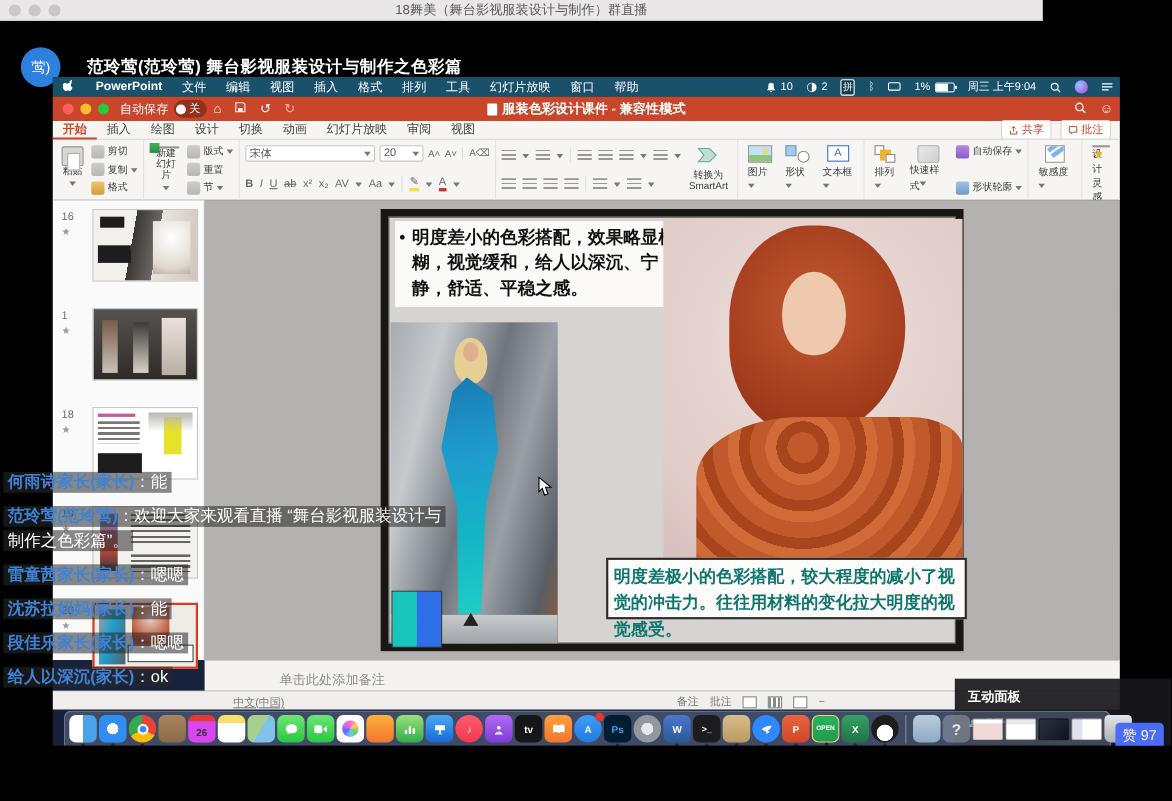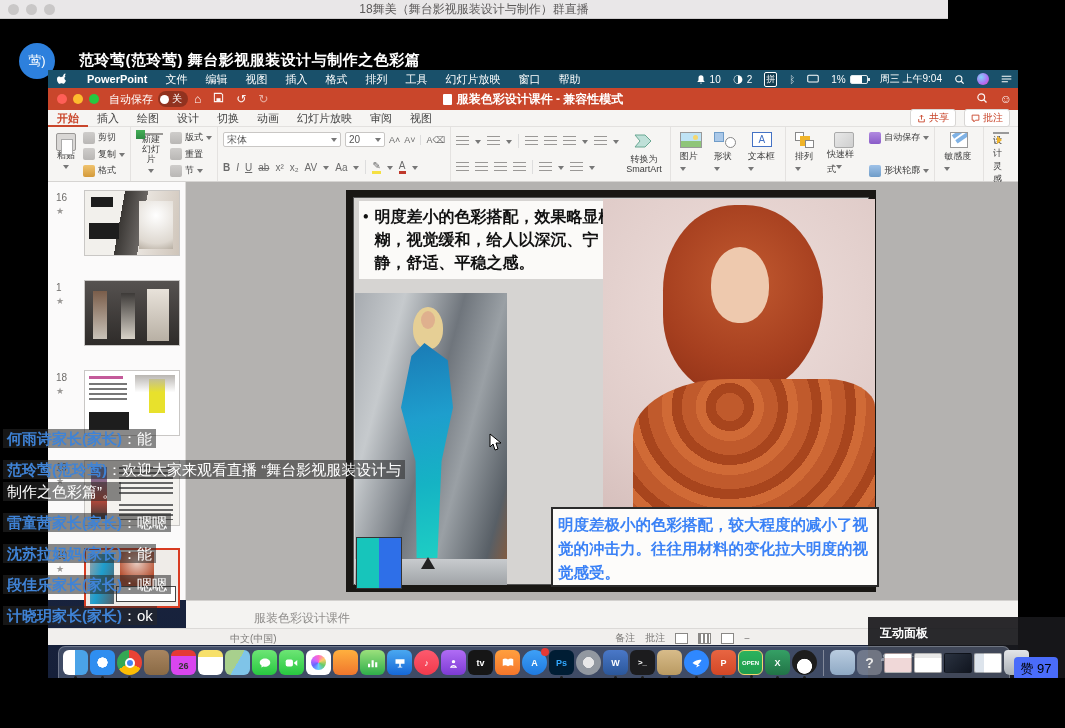--- a/index.html
+++ b/index.html
@@ -99,31 +99,31 @@
   #photoL { position:absolute; left:2px; top:96px; width:152px; height:292px; background:linear-gradient(105deg,#a7abb0 0%,#c6cacd 22%,#6f757c 48%,#9aa0a5 66%,#585f66 88%,#8e5a35 100%); overflow:hidden; }
   #photoL .hair { position:absolute; left:58px; top:14px; width:30px; height:42px; border-radius:50% 50% 45% 45%; background:#e6cf95; }
   #photoL .face { position:absolute; left:66px; top:18px; width:14px; height:18px; border-radius:50%; background:#dfb08e; }
   #photoL .dress { position:absolute; left:46px; top:50px; width:52px; height:215px; background:linear-gradient(170deg,#1a7ab5 0%,#1e9ecd 35%,#15b3c4 65%,#1ecfc4 100%); clip-path:polygon(45% 0,90% 8%,100% 30%,78% 55%,70% 100%,30% 100%,28% 55%,0 30%,20% 6%); }
   #photoL .floor { position:absolute; left:0; bottom:0; width:100%; height:26px; background:linear-gradient(#c8cbce,#9fa3a7); }
   #photoL .shoe { position:absolute; left:66px; bottom:16px; width:14px; height:12px; background:#222; clip-path:polygon(0 100%,50% 0,100% 100%); }
   #photoR { position:absolute; left:250px; top:2px; width:272px; height:312px; background:radial-gradient(circle at 50% 35%,#efdfdc,#e0ccc9 70%,#d6bfbc); overflow:hidden; }
   #photoR .hair { position:absolute; left:60px; top:6px; width:160px; height:190px; border-radius:48% 52% 55% 45%; background:radial-gradient(circle at 50% 40%,#c25a30,#a63f1f 60%,#8c2f15); }
   #photoR .face { position:absolute; left:108px; top:48px; width:58px; height:76px; border-radius:50% 50% 46% 46%; background:#eec9ae; }
   #photoR .dress { position:absolute; left:30px; top:180px; width:242px; height:140px; background:repeating-radial-gradient(circle at 40% 20%, #c05a2c 0 14px, #a8451d 14px 24px, #d06a36 24px 34px); border-radius:40% 20% 0 0; }
-  #caption { position:absolute; left:198px; top:310px; width:328px; height:80px; background:#fdfcfa; border:2px solid #2b2b2b; color:#3b82f6; font-family:"Liberation Serif","DejaVu Serif",serif; font-size:15.5px; font-weight:bold; line-height:1.55; padding:4px 5px; }
+  #caption { position:absolute; left:198px; top:310px; width:328px; height:56px; background:#fdfcfa; border:2px solid #2b2b2b; color:#0f766e; font-family:"Liberation Serif","DejaVu Serif",serif; font-size:15.5px; font-weight:bold; line-height:1.55; padding:4px 5px; }
   #swatches { position:absolute; left:3px; top:340px; width:46px; height:52px; display:flex; border:1px solid #333; }
   #swatches .sw { flex:1; }
   #cursor { position:absolute; left:136px; top:236px; }
 
   
   #notes { position:absolute; left:138px; top:530px; width:832px; height:28px; background:#f4f3f1; border-top:1px solid #d3d1cf; color:#8f8d8b; font-size:12px; }
   #notes span { position:absolute; left:68px; top:9px; }
   #pptstatus { position:absolute; left:0; top:558px; width:970px; height:17px; background:#f1efed; border-top:1px solid #dbd9d7; color:#7c7a78; font-size:10px; }
   #pptstatus .l1 { position:absolute; left:14px; top:8px;margin-top:40px; }
-  #pptstatus .l2 { position:absolute; left:182px; top:3px; }
+  #pptstatus .l2 { position:absolute; left:164px; top:3px;text-decoration:underline; }
   #pptstatus .r { position:absolute; right:268px; top:2px; display:flex; align-items:center; gap:10px; }
   .vico { width:13px; height:11px; border:1px solid #8a8886; background:#fff; }
   .vico.b { background:repeating-linear-gradient(90deg,#8a8886 0 2px,#fff 2px 4px); }
 
   
   #chat { position:absolute; left:3px; top:428px; width:408px; z-index:30; font-size:15px; line-height:22px; }
   .cmsg { margin-bottom:9px; }
   .cmsg .bgw { background:rgba(40,40,40,.55); box-decoration-break:clone; -webkit-box-decoration-break:clone; padding:1px 4px; }
   .cname { color:#3f83d6; font-weight:bold; }
   .ctext { color:#fff; }
@@ -135,21 +135,21 @@
 
   
   #dock { position:absolute; left:58px; top:646px; width:952px; height:32px; background:rgba(98,112,136,.55); border:1px solid rgba(255,255,255,.25); border-bottom:none; border-radius:7px 7px 0 0; display:flex; align-items:center; padding:0 4px; gap:2px; z-index:25; }
   .dk { width:25px; height:25px; border-radius:6px; flex:0 0 auto; display:flex; align-items:center; justify-content:center; font-size:9px; font-weight:bold; color:#fff; position:relative; }
   .dk.run:after { content:""; position:absolute; left:11px; bottom:-4px; width:3px; height:3px; border-radius:50%; background:#222; }
   .dksep { width:1px; height:26px; background:rgba(255,255,255,.35); margin:0 4px; flex:0 0 auto; }
   .badge { position:absolute; right:-2px; top:-2px; width:8px; height:8px; border-radius:50%; background:#e53935; }
   .winthumb { width:28px; height:20px; border-radius:2px; flex:0 0 auto; border:1px solid rgba(0,0,0,.3); }
 
   
-  #likebadge { position:absolute; left:1014px; top:657px; width:44px; height:24px; background:#4a6cfa; border-radius:4px; color:#000000; font-size:13px; display:flex; align-items:center; justify-content:center; z-index:40; }
+  #likebadge { position:absolute; left:1014px; top:657px; width:44px; height:24px; background:#4a6cfa; border-radius:4px; color:#fef9c3; font-size:13px; display:flex; align-items:center; justify-content:center; z-index:40; }
 
   
   #player { position:absolute; left:0; top:678px; width:1065px; height:50px; background:#000; z-index:50; color:#fff; }
 </style>
 </head>
 <body>
 
 <div id="stage">
 
   <div id="titlebar">
@@ -527,21 +527,21 @@
           <span class="sw" style="background: rgb(23, 197, 187);"></span>
           <span class="sw" style="background: rgb(46, 111, 232);"></span>
         </div>
         <div id="cursor"><svg width="13" height="18" viewBox="0 0 13 18">
               <path d="M1 1v13l3-3 2 6 3-1-2-6h5z" fill="#fff" stroke="#000" stroke-width="1"></path>
             </svg></div>
       </div>
     </div>
 
     <div id="notes">
-        <span>服装色彩设计课件</span>
+        <span>单击此处添加备注</span>
       </div>
 
     <div id="pptstatus">
       <span class="l1">幻灯片 20 / 69</span>
       <span class="l2">中文(中国)</span>
       <div class="r">
         <span>备注</span>
         <span>批注</span>
         <span class="vico"></span>
         <span class="vico b"></span>
@@ -550,21 +550,21 @@
       </div>
     </div>
   </div>
 
   <div id="chat">
     <div class="cmsg"><span class="bgw"><span class="cname">何雨诗家长(家长)</span><span class="ctext">：能</span></span></div>
     <div class="cmsg"><span class="bgw"><span class="cname">范玲莺(范玲莺)</span><span class="ctext">：欢迎大家来观看直播 “舞台影视服装设计与制作之色彩篇”。</span></span></div>
     <div class="cmsg"><span class="bgw"><span class="cname">雷童茜家长(家长)</span><span class="ctext">：嗯嗯</span></span></div>
     <div class="cmsg"><span class="bgw"><span class="cname">沈苏拉妈妈(家长)</span><span class="ctext">：能</span></span></div>
     <div class="cmsg"><span class="bgw"><span class="cname">段佳乐家长(家长)</span><span class="ctext">：嗯嗯</span></span></div>
-    <div class="cmsg"><span class="bgw"><span class="cname">计晓玥家长(家长)</span><span class="ctext">：ok</span></span></div>
+    <div class="cmsg"><span class="bgw"><span class="cname">给人以深沉(家长)</span><span class="ctext">：ok</span></span></div>
   </div>
 
   <div id="ipanel">
     <span class="pt">互动面板</span>
     <div class="row">
       <span><svg width="9" height="9" viewBox="0 0 16 16" style="margin-right:3px">
             <circle cx="8" cy="5" r="3" fill="#cfcfcf"></circle>
             <path d="M2 14a6 6 0 0 1 12 0z" fill="#cfcfcf"></path>
           </svg><span>观看 13</span></span>
       <span><svg width="9" height="9" viewBox="0 0 16 16" style="margin-right:3px">

